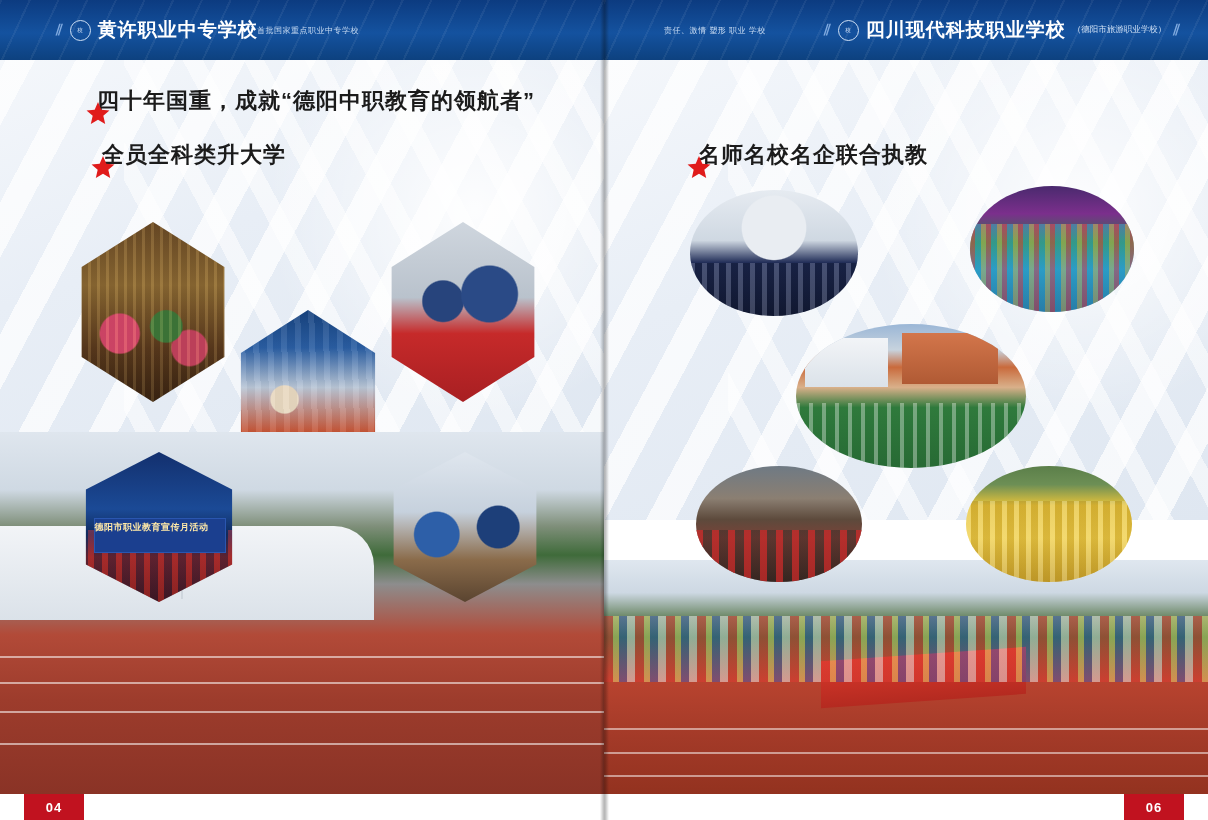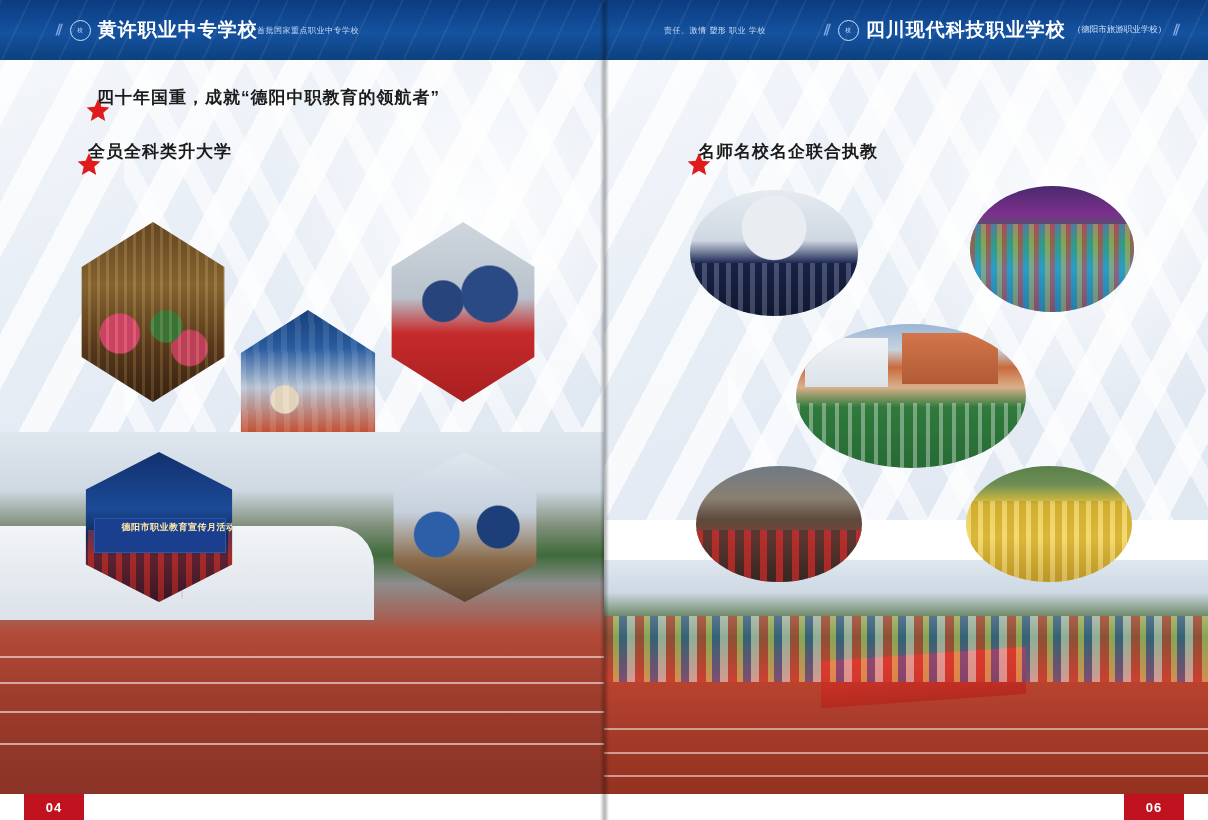--- a/index.html
+++ b/index.html
@@ -40,21 +40,21 @@
      transform:rotate(0deg);opacity:.85;}
   .content .diag2{position:absolute;right:-220px;top:-200px;width:700px;height:780px;
      background:repeating-linear-gradient(62deg,rgba(255,255,255,0.55) 0 18px,rgba(255,255,255,0) 18px 54px);}
   .content .glow{position:absolute;right:-80px;top:-60px;width:420px;height:420px;border-radius:50%;
      background:radial-gradient(circle,rgba(255,255,255,.9) 0%,rgba(255,255,255,0) 70%);}
 
   
   .headline{position:absolute;display:flex;align-items:center;gap:12px;}
   .star{width:0;height:0;position:relative;display:inline-block;}
   .star svg{display:block;}
-  .hl-text{font-size:17px;font-weight:bold;color:#1b1b1b;letter-spacing:1px;white-space:nowrap;
+  .hl-text{font-size:22px;font-weight:bold;color:#1b1b1b;letter-spacing:1px;white-space:nowrap;
      font-family:"Liberation Sans","DejaVu Sans",sans-serif;}
 
   
   .hex{position:absolute;overflow:hidden;
        -webkit-clip-path:polygon(50% 0%,93% 25%,93% 75%,50% 100%,7% 75%,7% 25%);
        clip-path:polygon(50% 0%,93% 25%,93% 75%,50% 100%,7% 75%,7% 25%);}
   .ell{position:absolute;overflow:hidden;border-radius:50%;}
 
   
   .bottom-photo{position:absolute;left:0;bottom:26px;width:100%;height:360px;overflow:hidden;}
@@ -154,42 +154,42 @@
     </div>
 
     <div class="headline" style="left:85px;top:86px;">
       <span class="star">
         <svg width="26" height="25" viewBox="0 0 24 24">
             <polygon points="12,1 15.2,8.3 23,9 17.1,14.2 18.9,22 12,17.9 5.1,22 6.9,14.2 1,9 8.8,8.3" fill="#e01b1b"></polygon>
           </svg>
       </span>
       <span class="hl-text">四十年国重，成就“德阳中职教育的领航者”</span>
     </div>
-    <div class="headline" style="left:76px;top:140px;">
+    <div class="headline" style="left:90px;top:140px;">
       <span class="star">
         <svg width="26" height="25" viewBox="0 0 24 24">
             <polygon points="12,1 15.2,8.3 23,9 17.1,14.2 18.9,22 12,17.9 5.1,22 6.9,14.2 1,9 8.8,8.3" fill="#e01b1b"></polygon>
           </svg>
       </span>
       <span class="hl-text">全员全科类升大学</span>
     </div>
 
     <div class="hex" style="left:70px;top:222px;width:166px;height:180px;">
       <div class="ph p-dance"></div>
     </div>
     <div class="hex" style="left:380px;top:222px;width:166px;height:180px;">
       <div class="ph p-auto"></div>
     </div>
     <div class="hex" style="left:230px;top:310px;width:156px;height:172px;">
       <div class="ph p-expo"></div>
     </div>
     <div class="hex" style="left:74px;top:452px;width:170px;height:150px;z-index:12;">
       <div class="ph p-ceremony"></div>
       <div style="position:absolute;left:12%;top:44%;width:76%;height:22%;background:#1b3f8f;border:1px solid #2a56b0;"></div>
-      <div style="position:absolute;left:12%;top:46%;width:76%;text-align:right;color:#ffe9a8;font-size:9px;font-weight:bold;letter-spacing:.5px;margin-left:12px;">德阳市职业教育宣传月活动</div>
+      <div style="position:absolute;left:12%;top:46%;width:76%;text-align:left;color:#ffe9a8;font-size:9px;font-weight:bold;letter-spacing:.5px;">德阳市职业教育宣传月活动</div>
     </div>
     <div class="hex" style="left:382px;top:452px;width:166px;height:150px;z-index:12;">
       <div class="ph p-classroom"></div>
     </div>
 
     <div class="bottom-photo" style="bottom:26px;height:362px;">
       <div class="ph p-track">
         <div class="whitebldg" style="left:0;top:26%;width:62%;height:26%;border-radius:0 40px 0 0;"></div>
         <div class="lane" style="top:62%"></div>
         <div class="lane" style="top:69%"></div>

